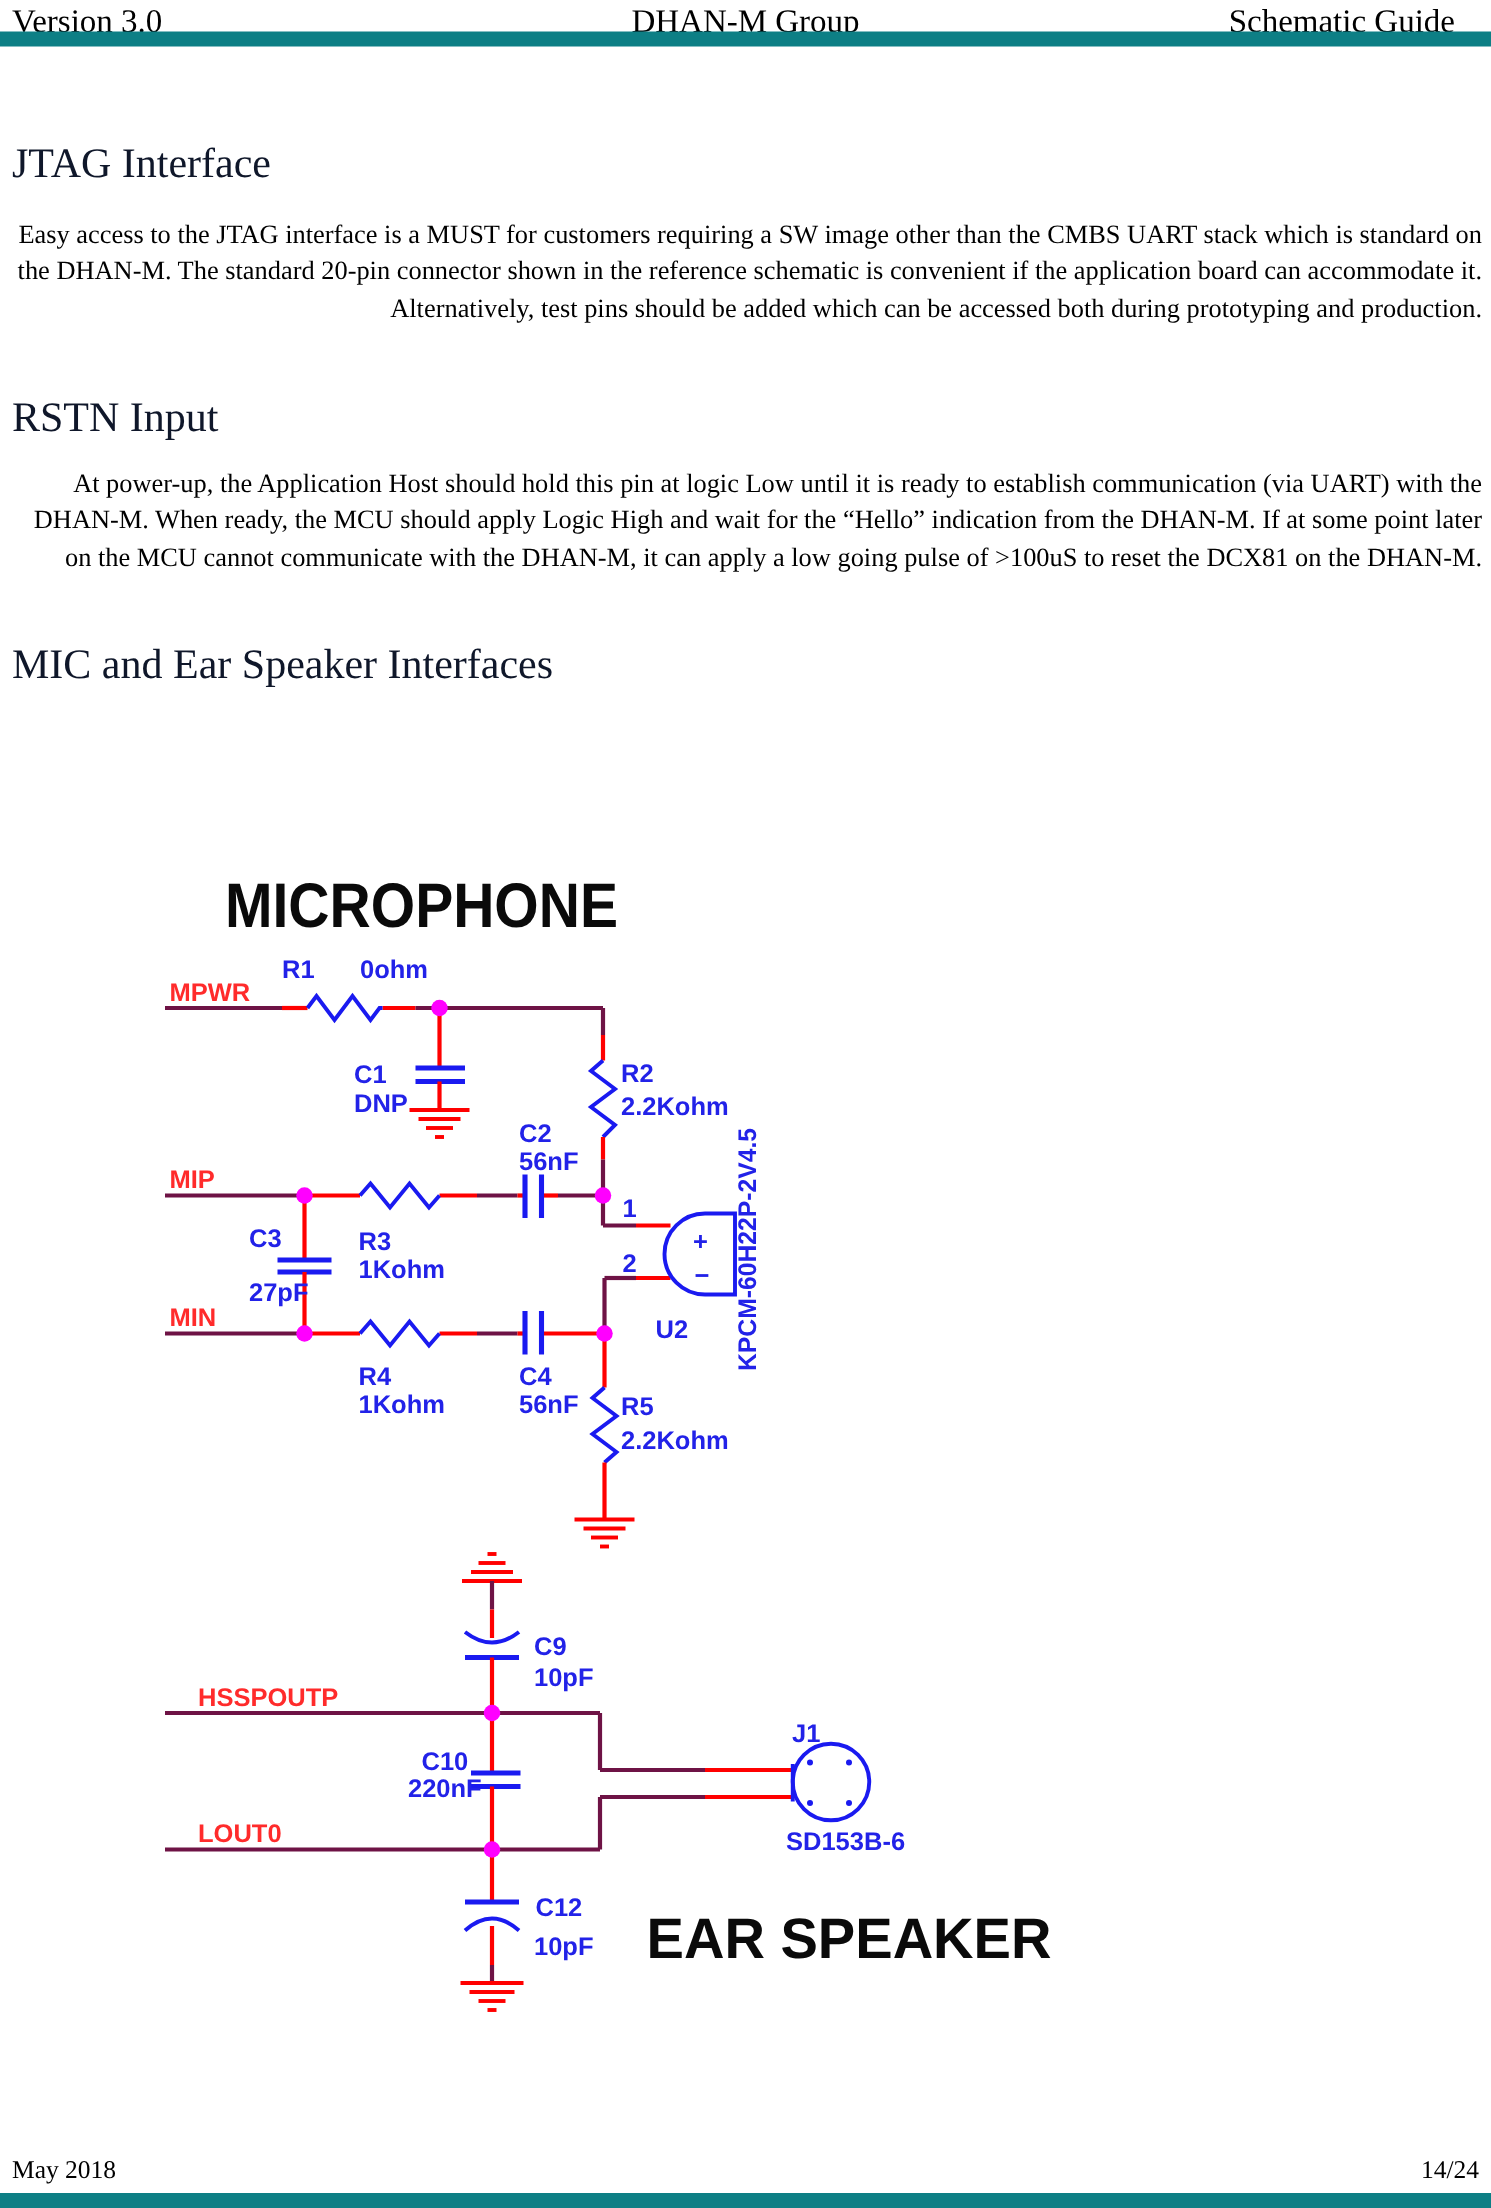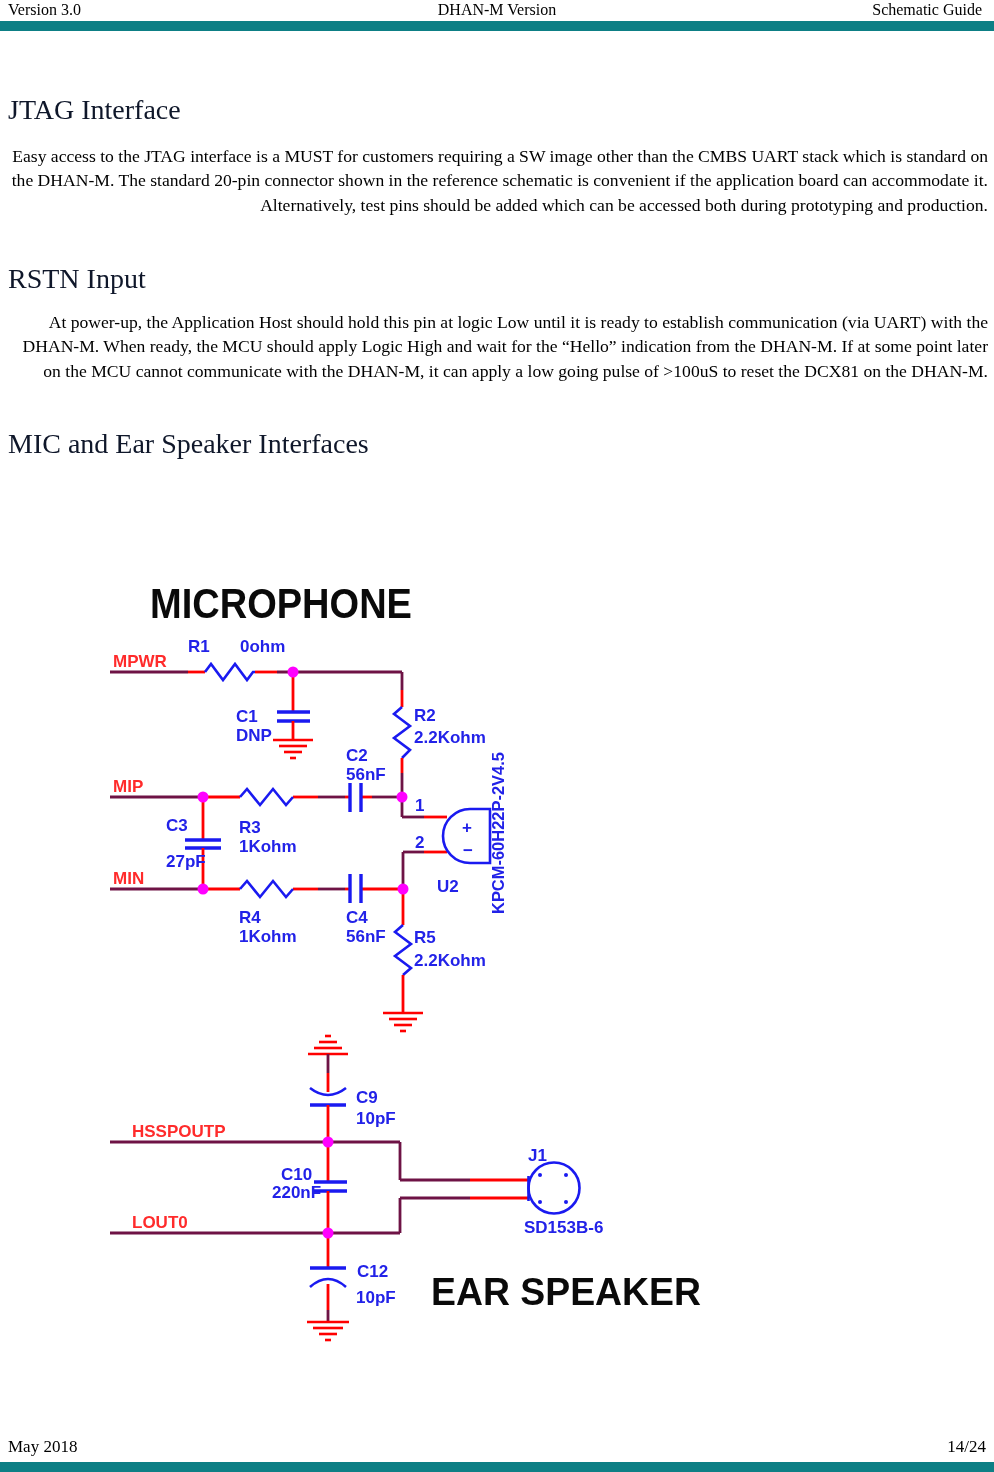--- a/index.html
+++ b/index.html
@@ -1,21 +1,21 @@
 <!DOCTYPE html>
 <html><head>
 <meta charset="utf-8">
 <style>
   html,body{margin:0;padding:0;background:#e8e8e8;}
   #page{
     position:relative;width:994px;height:1472px;background:#ffffff;
     font-family:"Liberation Serif","DejaVu Serif",serif;color:#000;
     overflow:hidden;margin:0 auto;
   }
-  .hdr-txt{position:absolute;top:1px;font-size:16px;white-space:nowrap;}
+  .hdr-txt{position:absolute;top:1px;font-size:22px;white-space:nowrap;}
   .ftr-txt{position:absolute;top:1437px;font-size:17px;white-space:nowrap;}
   .bar{position:absolute;left:0;width:994px;height:10px;background:#0d7f85;}
   .h-teal{
     position:absolute;left:8px;font-size:28px;font-weight:normal;
     color:#0f172a;margin:0;white-space:nowrap;
   }
   .para{
     position:absolute;left:8px;width:980px;font-size:17.6px;line-height:24.4px;
     margin:0;text-align:right;
   }
@@ -29,22 +29,22 @@
   .comp{stroke:#1a1af0;stroke-width:2.6;fill:none;}
   .plate{stroke:#1a1af0;stroke-width:3.4;fill:none;}
   .gnd{stroke:#ff0000;stroke-width:2.6;fill:none;}
 </style>
 </head>
 <body>
 
 <div id="page">
 
   <div class="hdr-txt" style="left:8px;">Version 3.0</div>
-  <div class="hdr-txt" style="left:0;width:994px;text-align:center;">DHAN-M Version</div>
-  <div class="hdr-txt" style="right:12px;">Schematic Guide</div>
+  <div class="hdr-txt" style="left:0;width:994px;text-align:center;">DHAN-M Group</div>
+  <div class="hdr-txt" style="right:24px;">Schematic Guide</div>
   <div class="bar" style="top:21px;"></div>
 
   <h1 class="h-teal" style="top:94px;">JTAG Interface</h1>
   <p class="para" style="top:144px;">Easy access to the JTAG interface is a MUST for customers requiring a SW image other than the CMBS UART stack which is standard on the DHAN-M. The standard 20-pin connector shown in the reference schematic is convenient if the application board can accommodate it. Alternatively, test pins should be added which can be accessed both during prototyping and production.</p>
 
   <h1 class="h-teal" style="top:263px;">RSTN Input</h1>
   <p class="para" style="top:310px;">At power-up, the Application Host should hold this pin at logic Low until it is ready to establish communication (via UART) with the DHAN-M. When ready, the MCU should apply Logic High and wait for the “Hello” indication from the DHAN-M. If at some point later on the MCU cannot communicate with the DHAN-M, it can apply a low going pulse of &gt;100uS to reset the DCX81 on the DHAN-M.</p>
 
   <h1 class="h-teal" style="top:428px;">MIC and Ear Speaker Interfaces</h1>
 

